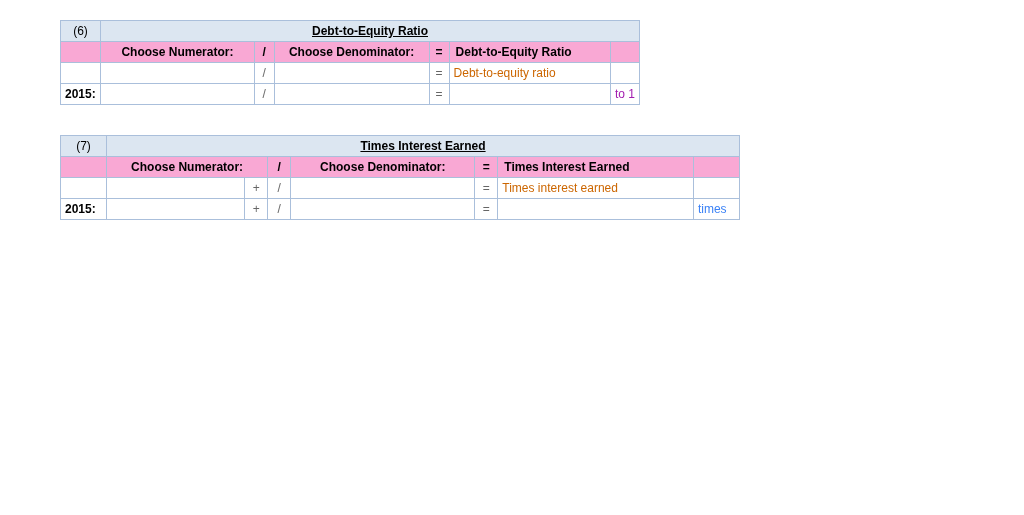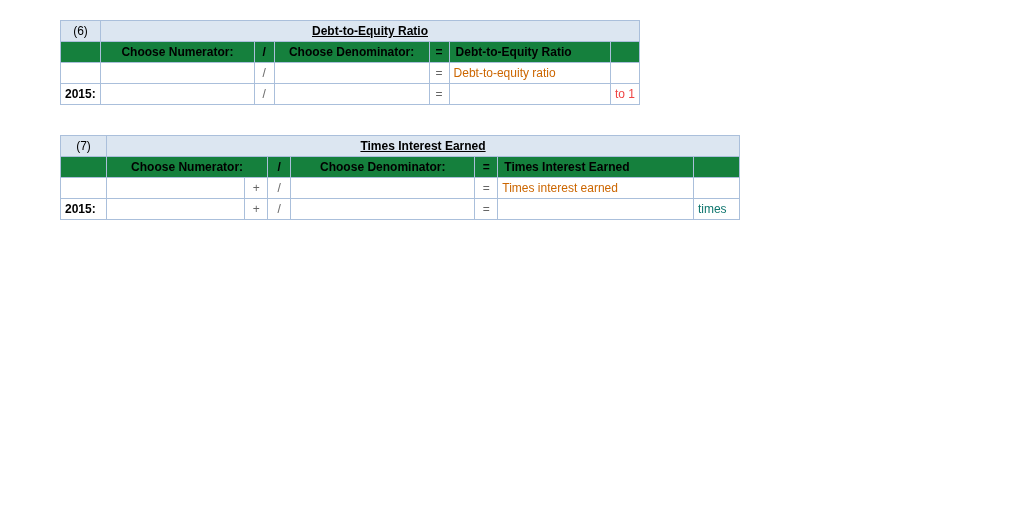--- a/index.html
+++ b/index.html
@@ -47,21 +47,21 @@
     .section-title-cell {
       background-color: #dce6f1;
       border: 1px solid #aabfdb;
       padding: 3px 6px;
       text-align: center;
       font-weight: bold;
       text-decoration: underline;
     }
 
     .header-row td {
-      background-color: #15803d;
+      background-color: #f9a8d4;
       border: 1px solid #aabfdb;
       color: #000000;
       font-weight: bold;
       padding: 3px 6px;
       vertical-align: middle;
     }
 
     .data-row td {
       border: 1px solid #aabfdb;
       padding: 2px 4px;
@@ -109,26 +109,26 @@
       margin-top: 10px;
     }
 
     .blank-cell {
       border: 1px solid #aabfdb;
       background-color: #ffffff;
     }
 
     .to-one {
       text-align: right;
-      color: #ef4444;
+      color: #a21caf;
     }
 
     .times-label {
       text-align: left;
-      color: #0f766e;
+      color: #3b82f6;
     }
   </style>
 </head>
 <body>
 
 <div class="page-container">
 
   <div class="section">
     <table>
 

